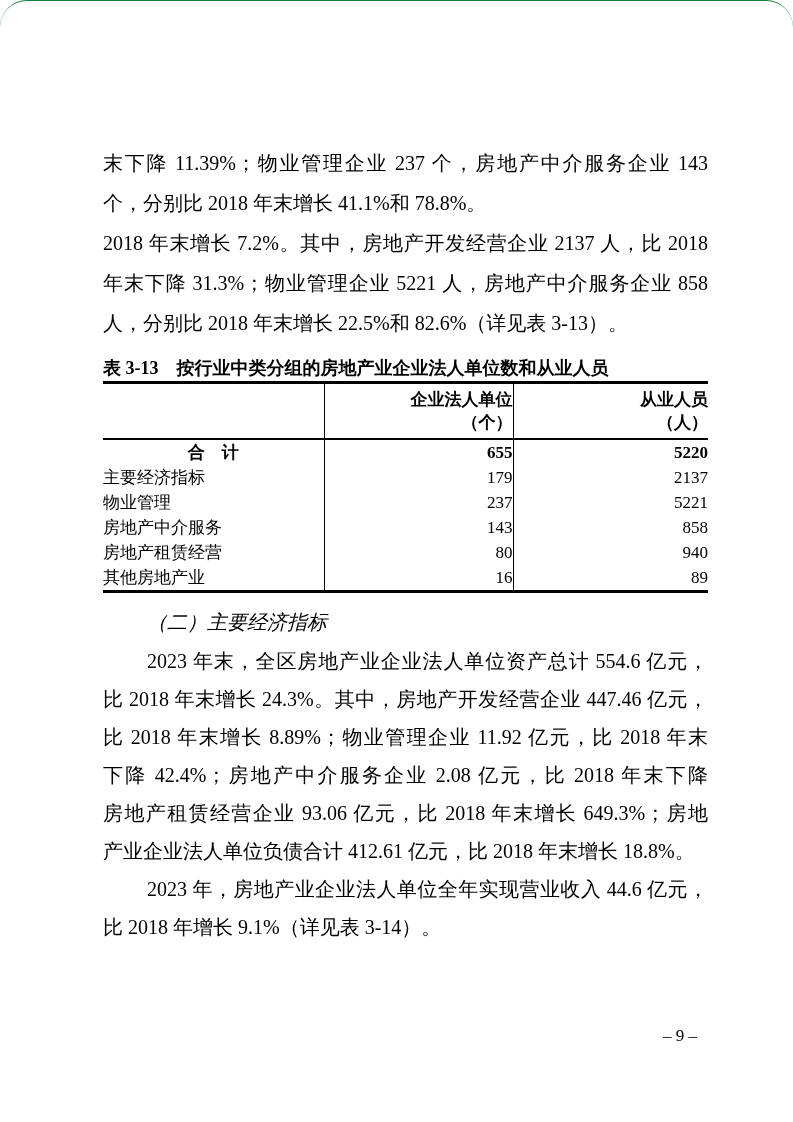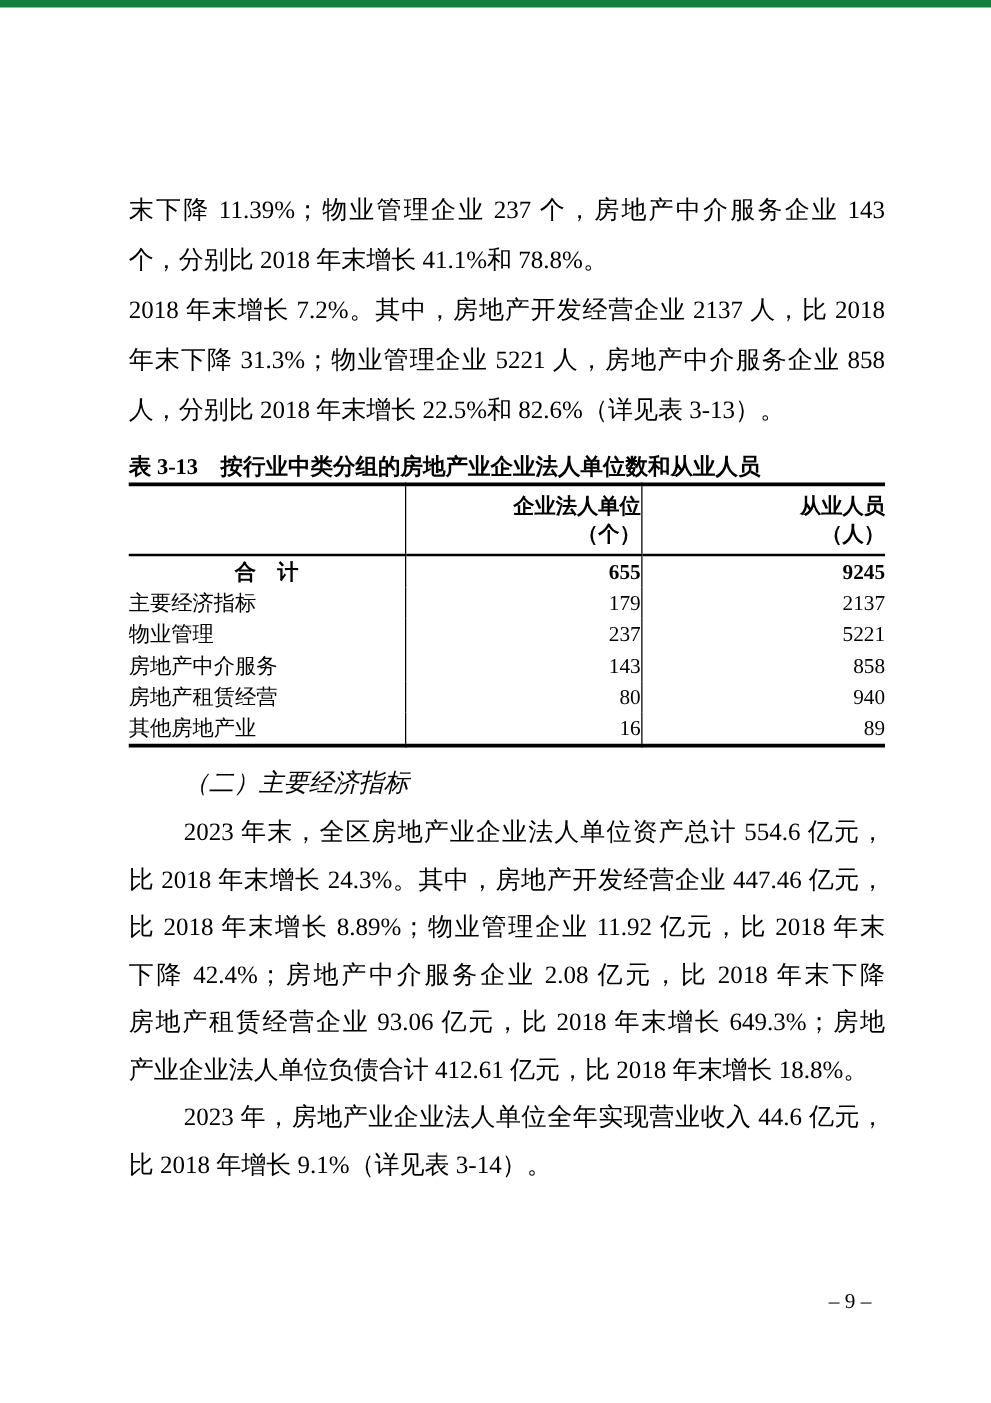--- a/index.html
+++ b/index.html
@@ -6,22 +6,23 @@
   html,body { width:793px; height:1122px; }
   body {
     background:#ffffff;
     font-family:"Liberation Serif","DejaVu Serif",serif;
     color:#000;
   }
   .page {
     position:relative;
     width:793px; height:1122px;
     background:#ffffff;
-    border-top:6px solid #15803d;
+    border-top:1px solid #15803d;
     overflow:hidden;
+    border-radius:27px;
   }
   .content {
     position:absolute;
     left:103px; top:142px;
     width:605px;
   }
   .ln {
     font-size:20px;
     height:40px;
     line-height:40px;
@@ -123,21 +124,21 @@
           <th class="vline">
             <div>从业人员</div>
             <div>（人）</div>
           </th>
         </tr>
       </thead>
       <tbody>
         <tr class="total">
           <td class="lab">合　计</td>
           <td class="num vline">655</td>
-          <td class="num vline">9245</td>
+          <td class="num vline">5220</td>
         </tr>
         <tr>
           <td class="lab">主要经济指标</td>
           <td class="num vline">179</td>
           <td class="num vline">2137</td>
         </tr>
         <tr>
           <td class="lab">物业管理</td>
           <td class="num vline">237</td>
           <td class="num vline">5221</td>

